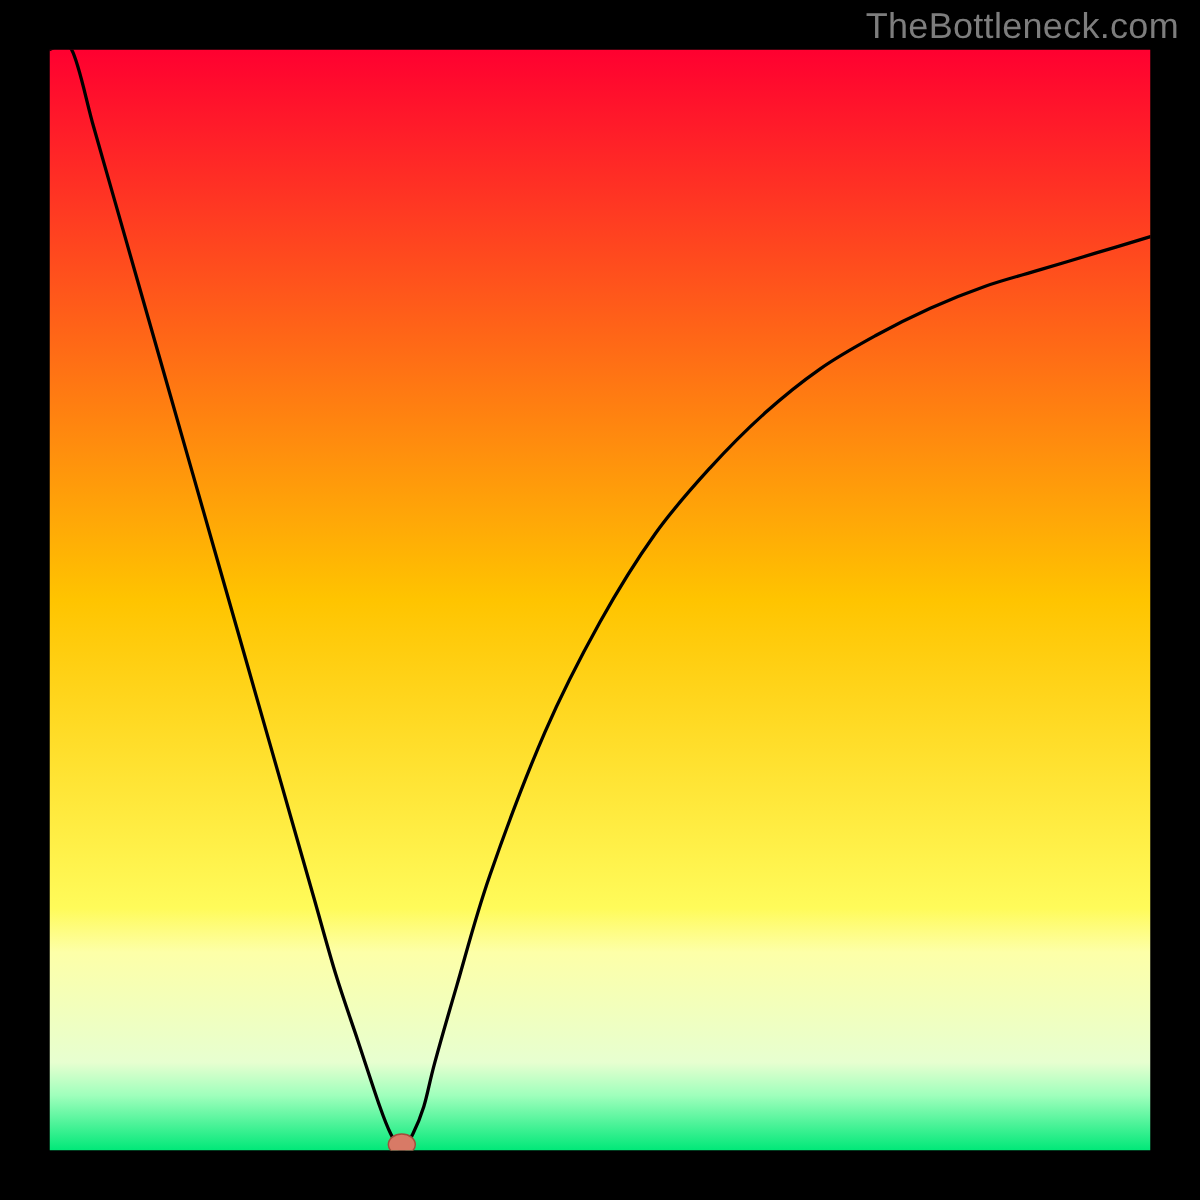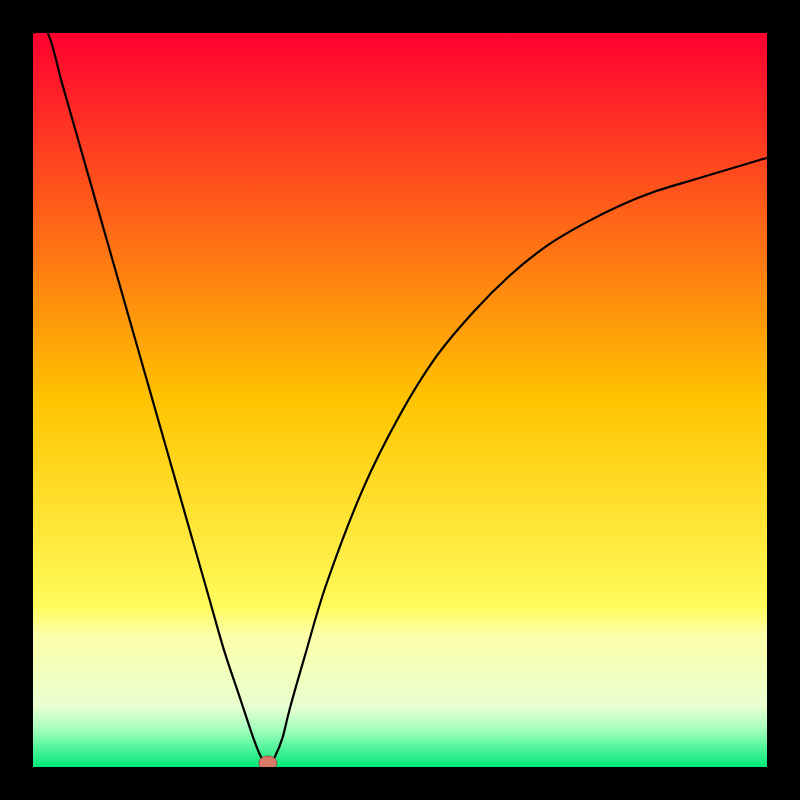--- a/index.html
+++ b/index.html
@@ -33,20 +33,21 @@
     top: 33px;
     width: 734px;
     height: 734px;
     display: block;
   }
 </style>
 </head>
 <body>
 <div class="frame">
 
+  <div class="watermark">TheBottleneck.com</div>
 
   <svg class="plot" viewBox="0 0 734 734" preserveAspectRatio="none">
     <defs>
       <linearGradient id="bg-grad" x1="0" y1="0" x2="0" y2="1">
         <stop id="g0" offset="0%" stop-color="#ff0030"></stop>
         <stop id="g1" offset="50%" stop-color="#ffc400"></stop>
         <stop id="g2" offset="78%" stop-color="#fffb5a"></stop>
         <stop id="g3" offset="82%" stop-color="#fdffa8"></stop>
         <stop id="g4" offset="92%" stop-color="#e7ffd0"></stop>
         <stop id="g5" offset="95%" stop-color="#9fffbc"></stop>

